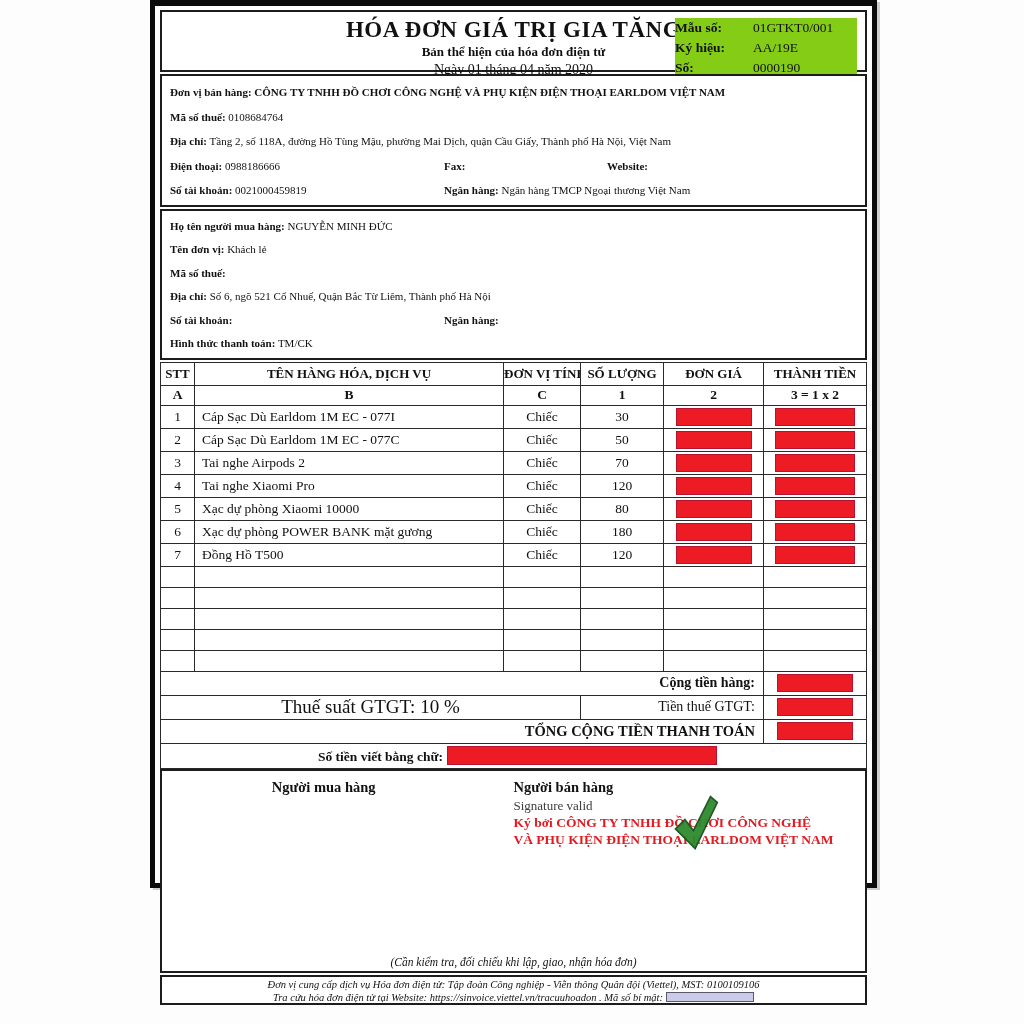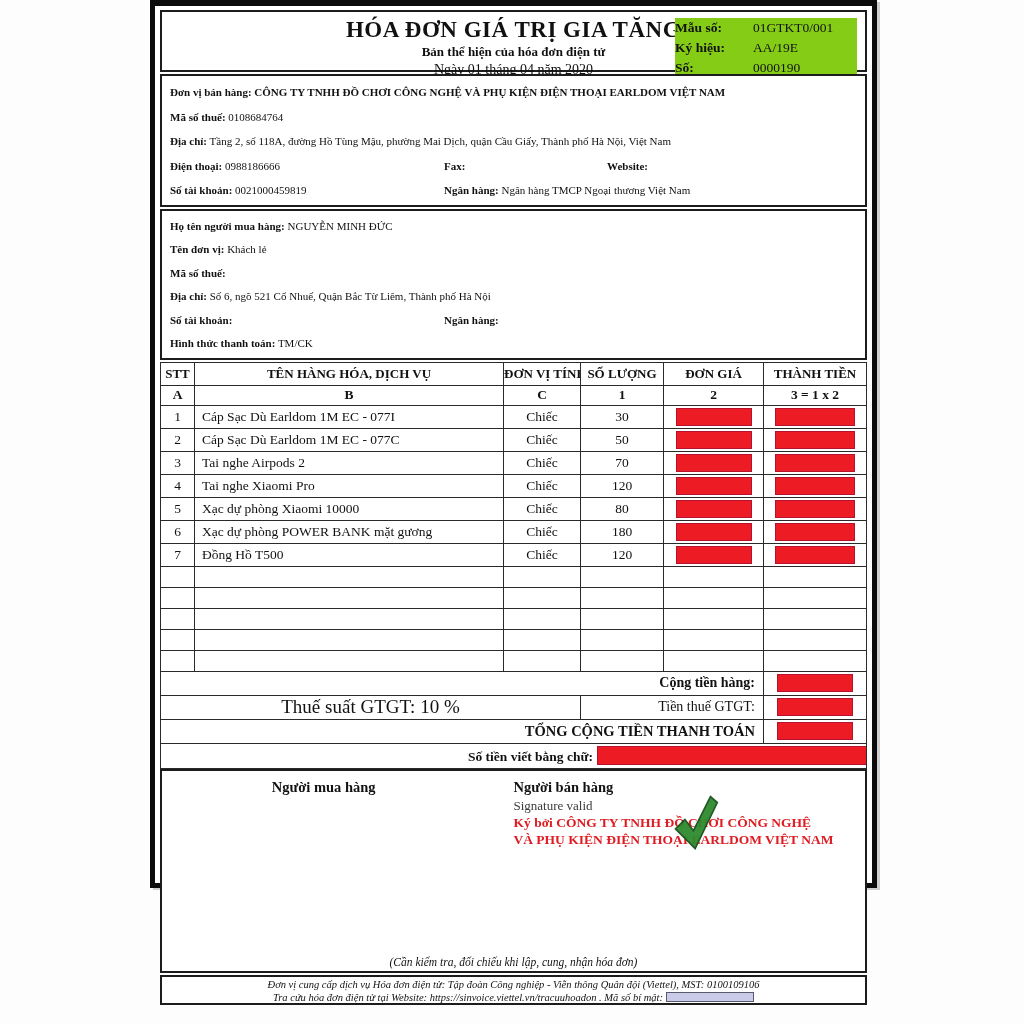--- a/index.html
+++ b/index.html
@@ -44,21 +44,21 @@
   tbody td.c-name { text-align: left; padding-left: 7px; }
   tbody tr.empty td { height: 21px; }
   .redact-bar { width: 74px; height: 16px; background: #ed1c24; outline: 1px solid #b5122f; margin: 0 auto; }
   td.c-total .redact-bar { width: 78px; }
 
   tr.t-row td { height: 24px; }
   td.t-label { text-align: right; padding-right: 8px; font-weight: bold; font-size: 14px; }
   td.t-label-reg { text-align: right; padding-right: 8px; font-size: 14px; }
   td.t-center { text-align: center; font-size: 19px; }
   td.t-grand { text-align: right; padding-right: 8px; font-weight: bold; font-size: 14.5px; }
-  tr.words-row td { height: 25px; text-align: right; padding-left: 7px; }
+  tr.words-row td { height: 25px; text-align: center; padding-left: 7px; }
   .words-bar { display: inline-block; width: 268px; height: 17px; background: #ed1c24; outline: 1px solid #b5122f; vertical-align: -3px; margin-left: 5px; }
   .bar-cell { text-align: center; }
 
   
   .sig { height: 204px; }
   .sig-left { position: absolute; left: 0; top: 8px; width: 46%; text-align: center; font-weight: bold; font-size: 14.5px; }
   .sig-right { position: absolute; left: 50%; top: 8px; width: 50%; text-align: left; }
   .sig-right .who { font-weight: bold; font-size: 14.5px; }
   .sig-valid { font-size: 13px; color: #3c3c3c; margin-top: 2px; }
   .sig-red { color: #e01b22; font-weight: bold; font-size: 13.5px; line-height: 17px; }
@@ -308,21 +308,21 @@
     <div class="sig-left">Người mua hàng</div>
     <div class="sig-right">
       <div class="who">Người bán hàng</div>
       <div class="sig-valid">Signature valid</div>
       <div class="sig-red">Ký bởi CÔNG TY TNHH ĐỒ CHƠI CÔNG NGHỆ</div>
       <div class="sig-red">VÀ PHỤ KIỆN ĐIỆN THOẠI EARLDOM VIỆT NAM</div>
       <svg class="sig-check" viewBox="0 0 54 64">
         <polygon points="3,39 14,28 24,41 44,1 52,8 26,62 3,39" fill="#2e8b2e" stroke="#17511c" stroke-width="2"></polygon>
       </svg>
     </div>
-    <div class="footnote">(Cần kiểm tra, đối chiếu khi lập, cung, nhận hóa đơn)</div>
+    <div class="footnote">(Cần kiểm tra, đối chiếu khi lập, giao, nhận hóa đơn)</div>
   </div>
 
   <div class="box footer">
     <div>Đơn vị cung cấp dịch vụ Hóa đơn điện tử: Tập đoàn Công nghiệp - Viễn thông Quân đội (Viettel), MST: 0100109106</div>
     <div>
       <span>Tra cứu hóa đơn điện tử tại Website: https://sinvoice.viettel.vn/tracuuhoadon . Mã số bí mật:</span><span class="secret-box"></span>
     </div>
   </div>
 
 </div>

